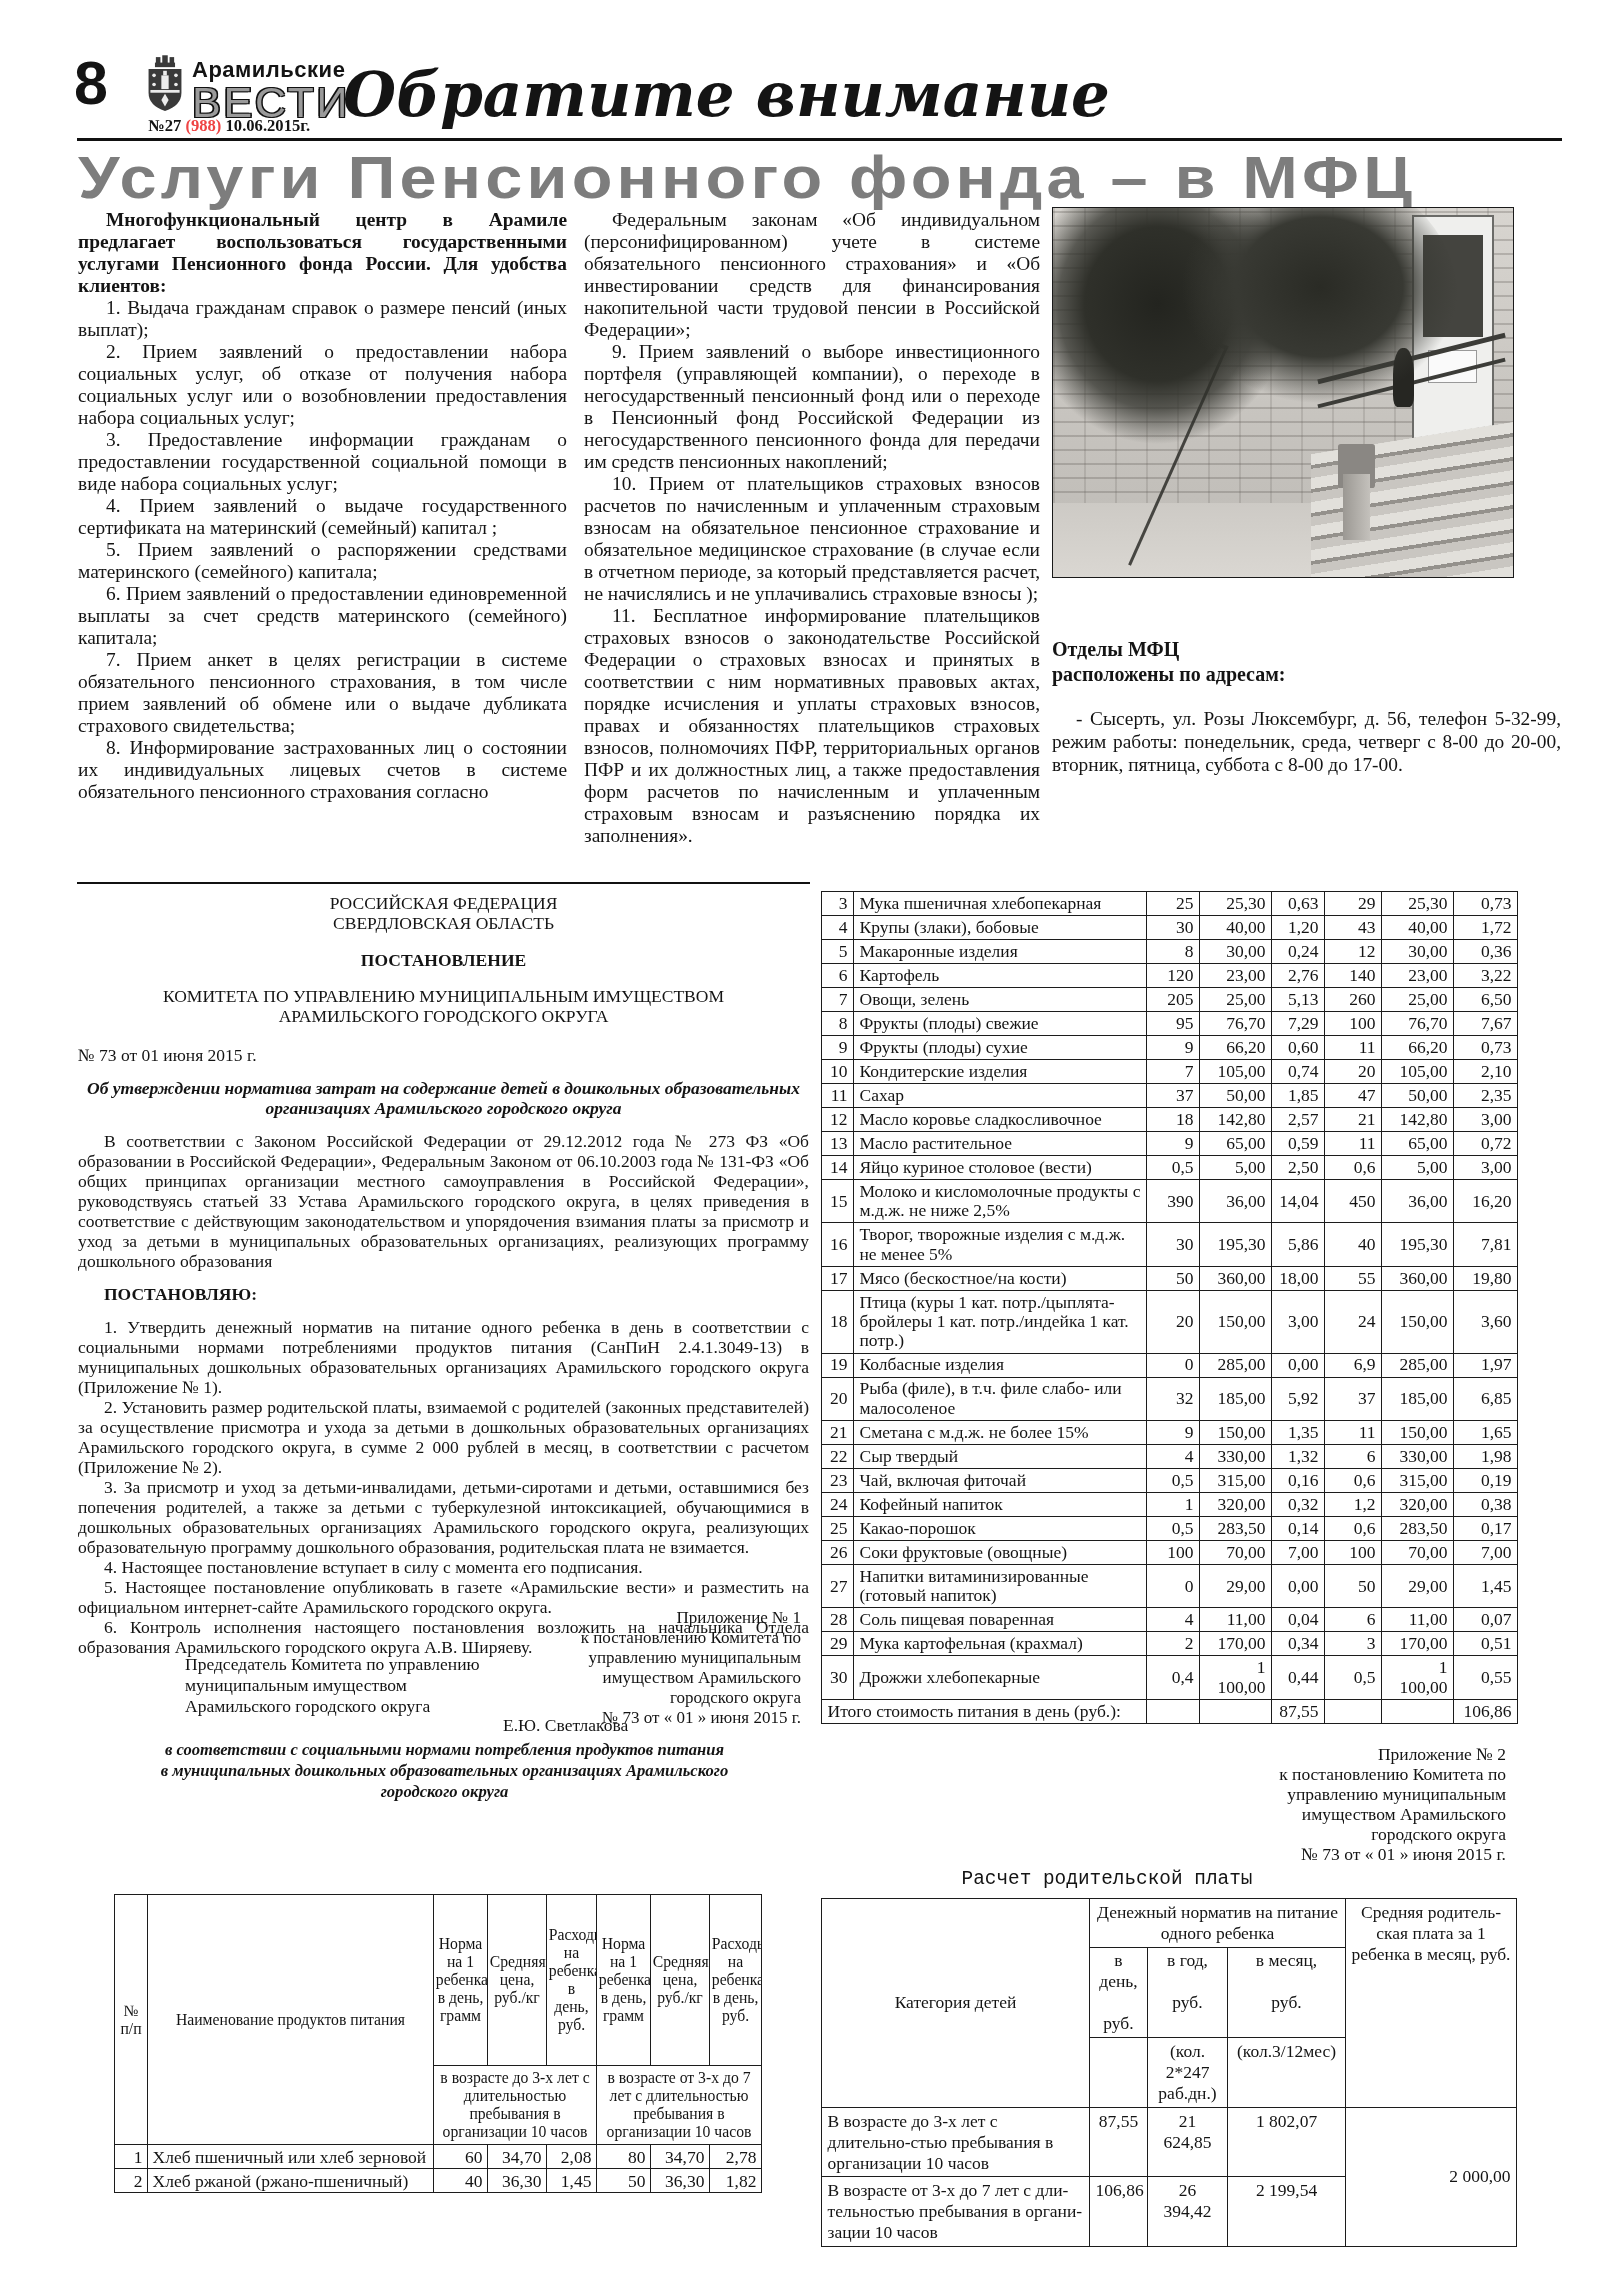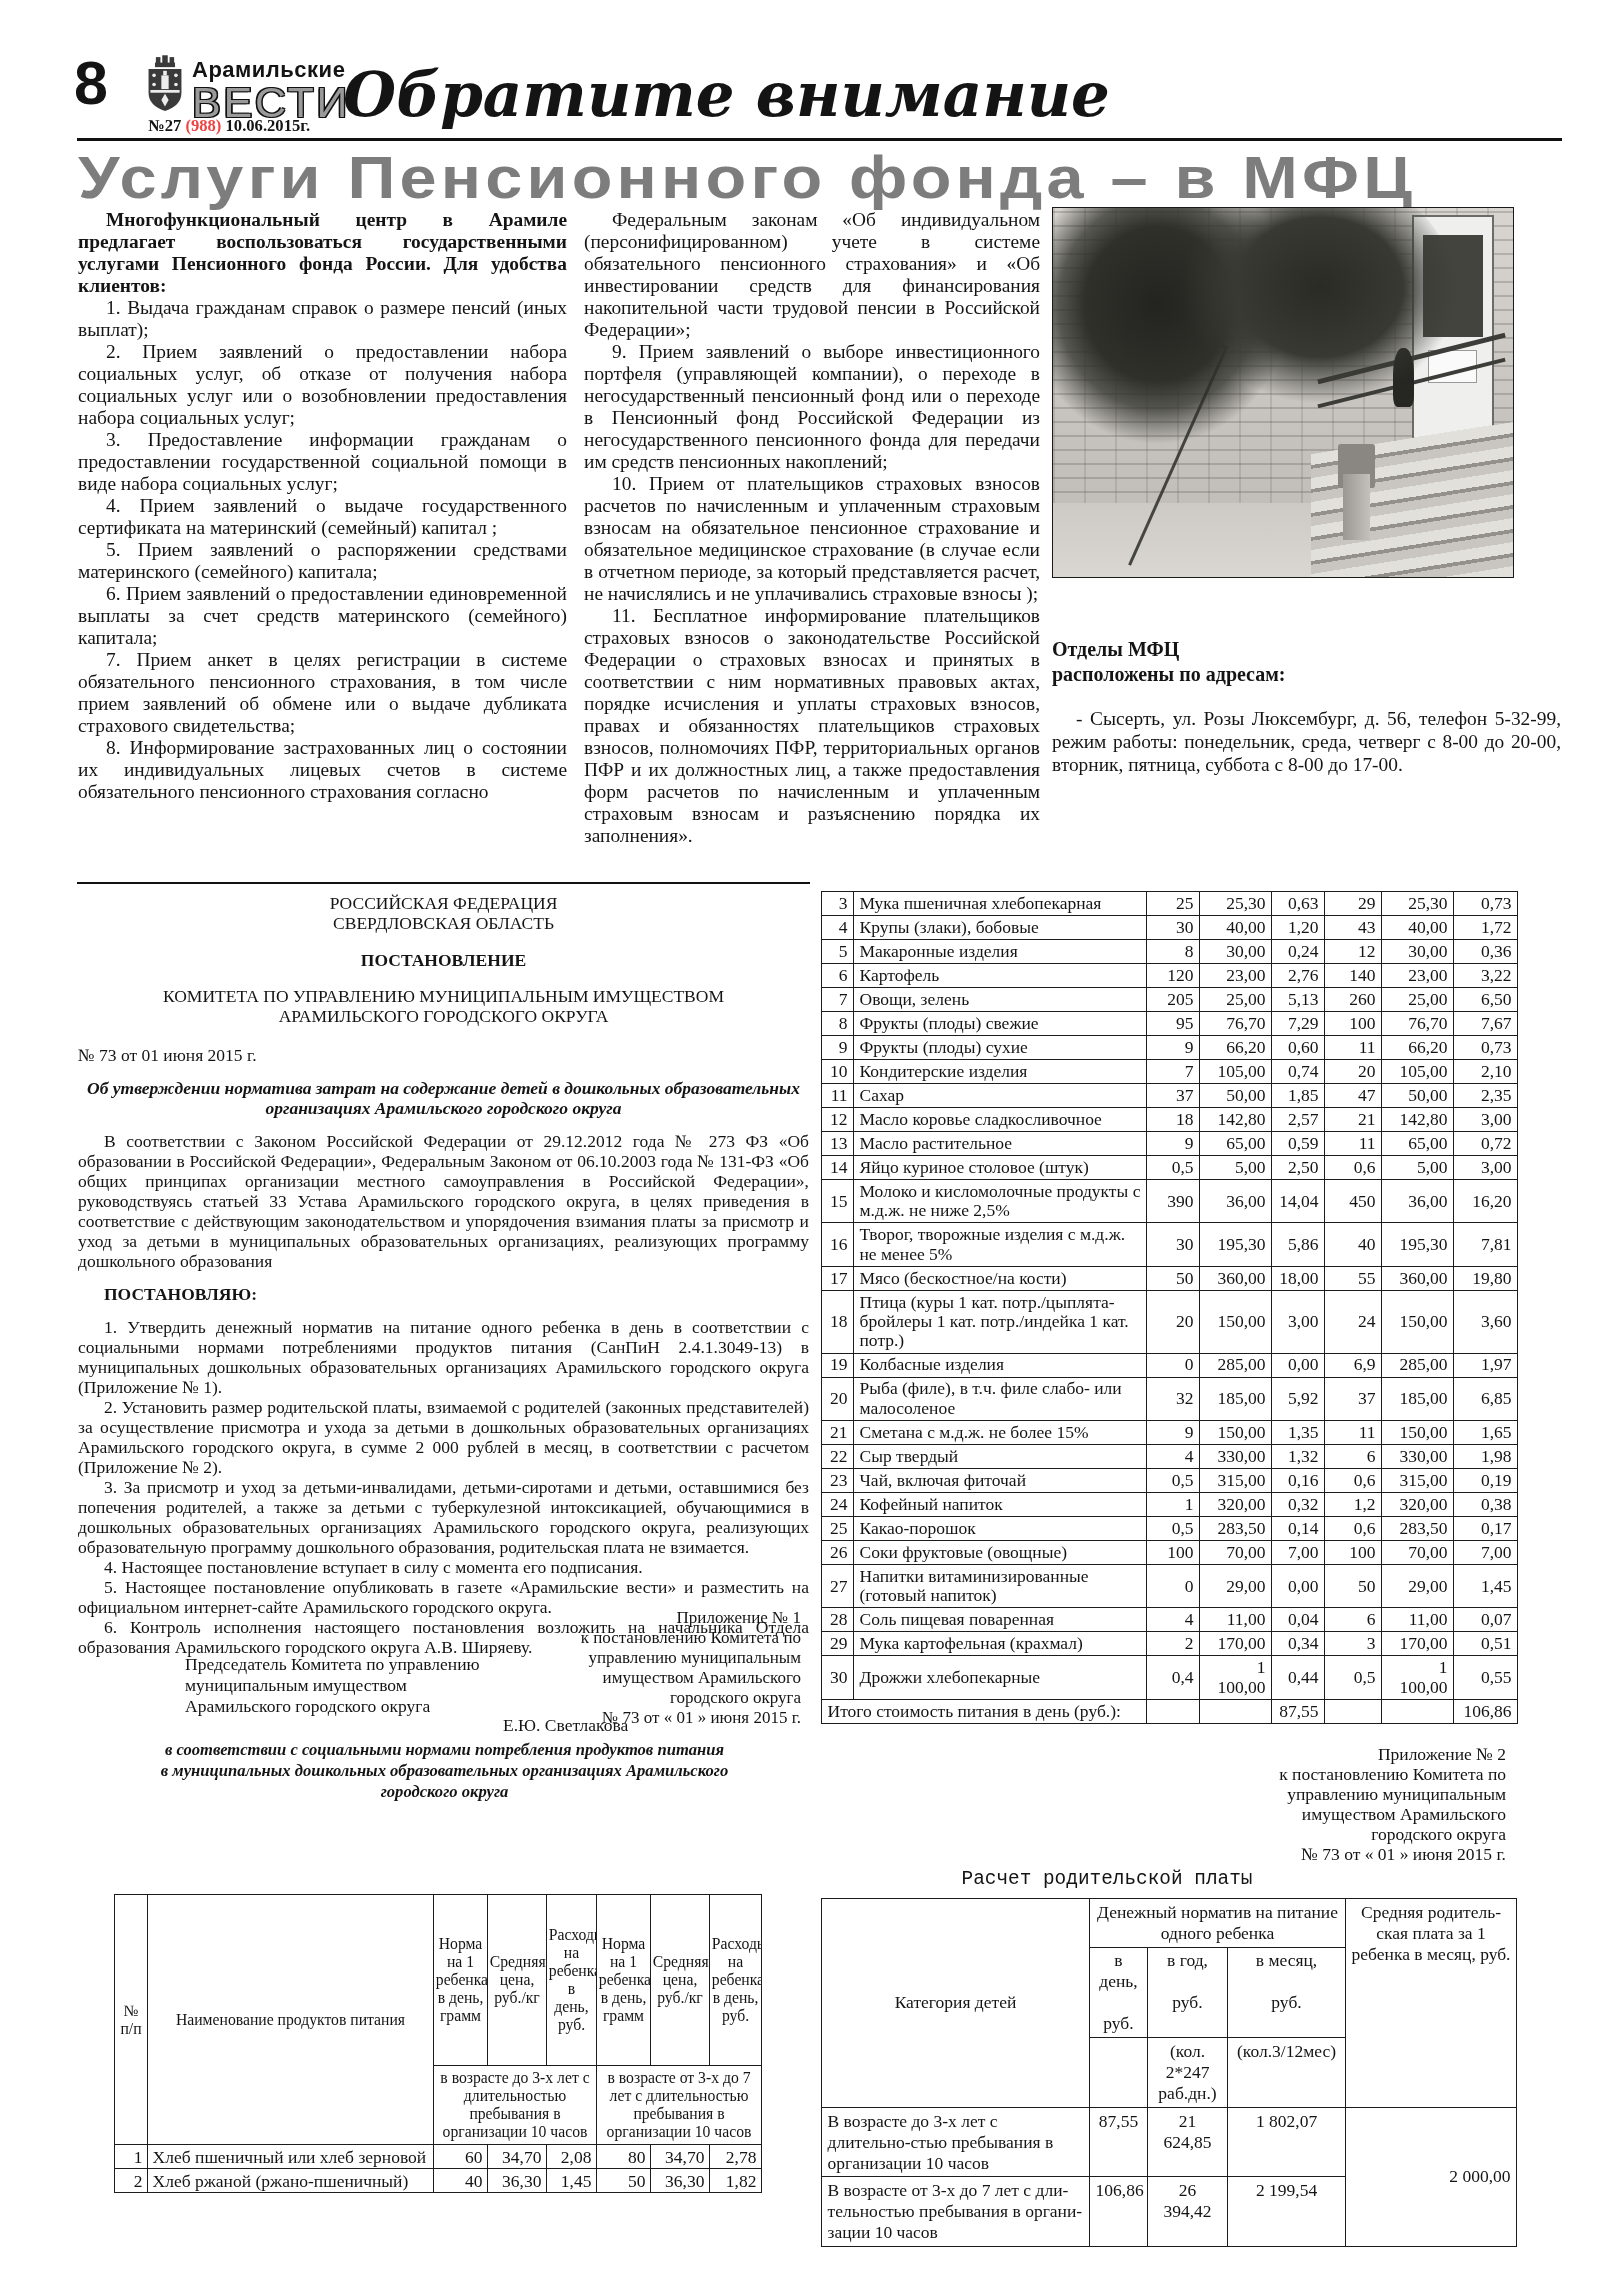--- a/index.html
+++ b/index.html
@@ -405,21 +405,21 @@
           <td class="cell-name">Масло растительное</td>
           <td class="cell-val">9</td>
           <td class="cell-val">65,00</td>
           <td class="cell-val">0,59</td>
           <td class="cell-val">11</td>
           <td class="cell-val">65,00</td>
           <td class="cell-val">0,72</td>
         </tr>
         <tr class="data">
           <td class="cell-num">14</td>
-          <td class="cell-name">Яйцо куриное столовое (штук)</td>
+          <td class="cell-name">Яйцо куриное столовое (вести)</td>
           <td class="cell-val">0,5</td>
           <td class="cell-val">5,00</td>
           <td class="cell-val">2,50</td>
           <td class="cell-val">0,6</td>
           <td class="cell-val">5,00</td>
           <td class="cell-val">3,00</td>
         </tr>
         <tr class="data">
           <td class="cell-num">15</td>
           <td class="cell-name">Молоко и кисломолочные продукты с м.д.ж. не ниже 2,5%</td>

